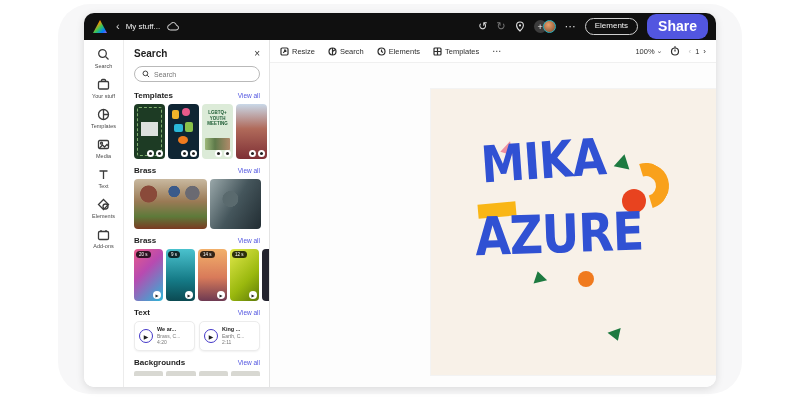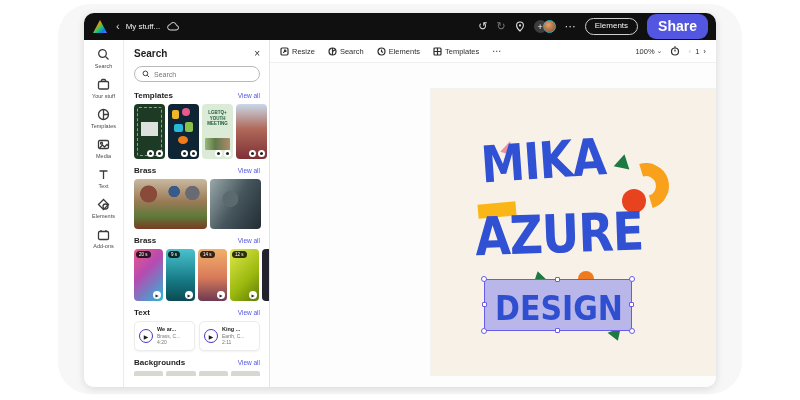--- a/index.html
+++ b/index.html
@@ -414,28 +414,17 @@
         <span class="shape arc-orange"></span>
         <span class="shape circ-red"></span>
         <span class="shape bar-yellow"></span>
         <span class="shape tri tri-green2"></span>
         <span class="shape circ-orange2"></span>
         <span class="shape tri tri-green3"></span>
 
         <div class="word w1">MIKA</div>
         <div class="word w2">AZURE</div>
 
-        <div class="selbox">
-          <span class="w3">DESIGN</span>
-          <span class="handle" style="left:-4px;top:-4px;"></span>
-          <span class="handle" style="right:-4px;top:-4px;"></span>
-          <span class="handle" style="left:-4px;bottom:-4px;"></span>
-          <span class="handle" style="right:-4px;bottom:-4px;"></span>
-          <span class="handle sq" style="left:50%;top:-3px;margin-left:-3px;"></span>
-          <span class="handle sq" style="left:50%;bottom:-3px;margin-left:-3px;"></span>
-          <span class="handle sq" style="left:-3px;top:50%;margin-top:-3px;"></span>
-          <span class="handle sq" style="right:-3px;top:50%;margin-top:-3px;"></span>
-        </div>
       </div>
     </div>
 
   </div>
 </div>
 
 </body></html>

